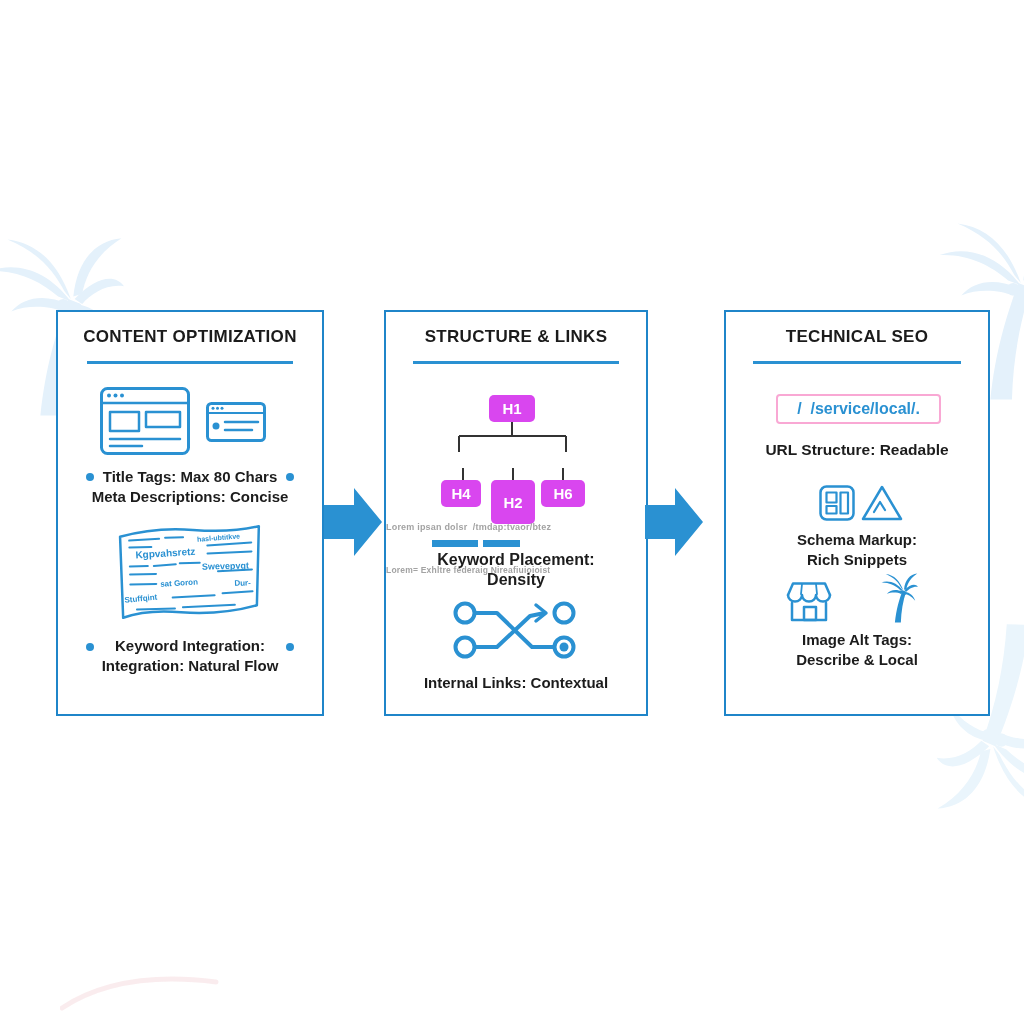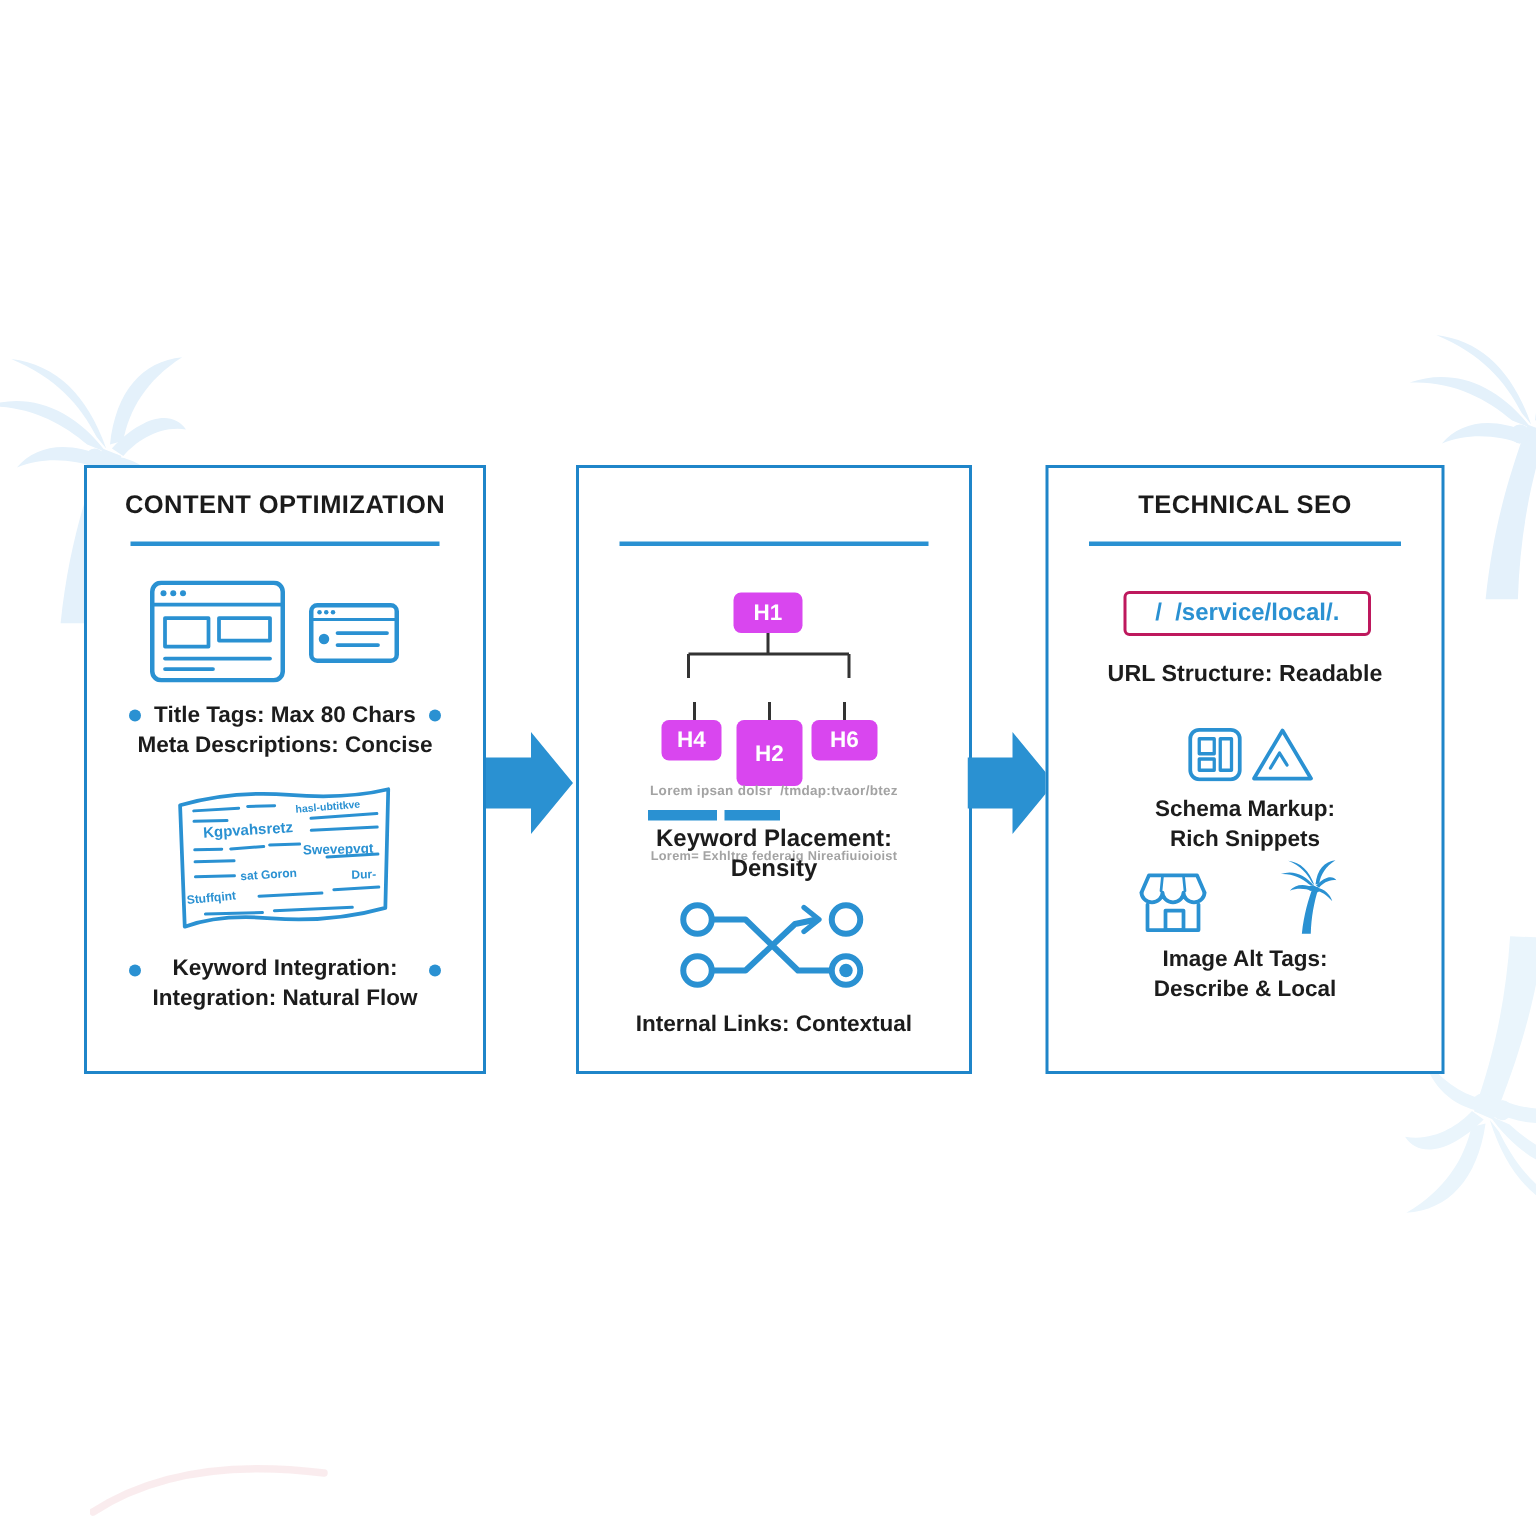--- a/index.html
+++ b/index.html
@@ -18,34 +18,34 @@
   }
   .title-underline{
     position:absolute;top:49px;left:50%;transform:translateX(-50%);
     width:206px;height:2.5px;background:#2a91d2;
   }
   .lbl{
     position:absolute;left:0;width:100%;text-align:center;
     font-size:15px;font-weight:bold;color:#1c1c1c;line-height:20px;
   }
   .muted{
-    position:absolute;left:0;width:100%;text-align:center;
+    position:absolute;left:0;width:100%;text-align:left;
     font-size:9px;font-weight:bold;color:#a3a3a3;letter-spacing:.2px;
   }
   .dot{position:absolute;width:8px;height:8px;border-radius:50%;background:#2a91d2;}
   .hbox{
     position:absolute;background:#d946ef;color:#fff;font-weight:bold;
     font-size:15px;display:flex;align-items:center;justify-content:center;
     border-radius:5px;
   }
   .bar{position:absolute;height:7px;background:#2a91d2;}
   .pre{white-space:pre;}
   .url-box{
     position:absolute;left:50px;top:82px;width:165px;height:30px;
-    border:2px solid #be185d;border-radius:4px;box-sizing:border-box;
+    border:2px solid #f9a8d4;border-radius:4px;box-sizing:border-box;
     display:flex;align-items:center;justify-content:center;
     color:#2a91d2;font-weight:bold;font-size:16px;
   }
   svg{display:block;}
   .stroke-ic{stroke:#2a91d2;fill:none;stroke-linecap:round;stroke-linejoin:round;}
 </style>
 </head>
 <body>
 
 <div id="stage">
@@ -144,20 +144,21 @@
     <span class="dot" style="right:28px;top:331px"></span>
     <div class="lbl" style="top:324px">Keyword Integration:</div>
     <div class="lbl" style="top:344px">Integration: Natural Flow</div>
   </div>
 
   <svg viewBox="0 0 58 68" style="position:absolute;left:324px;top:488px;width:58px;height:68px">
     <polygon points="0,17 30,17 30,0 58,34 30,68 30,51 0,51" fill="#2a91d2"></polygon>
   </svg>
 
   <div class="panel" style="left:384px;width:264px">
+    <div class="panel-title">STRUCTURE &amp; LINKS</div>
     <div class="title-underline"></div>
 
     <div class="hbox" style="left:103px;top:83px;width:46px;height:27px">H1</div>
 
     <svg viewBox="0 0 150 32" style="position:absolute;left:53px;top:110px;width:150px;height:32px">
       <g stroke="#333333" stroke-width="2" fill="none">
         <line x1="73" y1="0" x2="73" y2="14"></line>
         <line x1="20" y1="14" x2="127" y2="14"></line>
         <line x1="20" y1="14" x2="20" y2="30"></line>
         <line x1="127" y1="14" x2="127" y2="30"></line>
@@ -198,21 +199,21 @@
       <polyline points="84,7 94,15 84,23" stroke-width="3.5" fill="none" stroke="#2a91d2"></polyline>
     </svg>
 
     <div class="lbl" style="top:361px">Internal Links: Contextual</div>
   </div>
 
   <svg viewBox="0 0 58 68" style="position:absolute;left:645px;top:488px;width:58px;height:68px">
     <polygon points="0,17 30,17 30,0 58,34 30,68 30,51 0,51" fill="#2a91d2"></polygon>
   </svg>
 
-  <div class="panel" style="left:697px;width:266px">
+  <div class="panel" style="left:724px;width:266px">
     <div class="panel-title">TECHNICAL SEO</div>
     <div class="title-underline" style="width:208px"></div>
 
     <div class="url-box pre">/  /service/local/.</div>
     <div class="lbl" style="top:128px;font-size:15.5px">URL Structure: Readable</div>
 
     <svg class="stroke-ic" viewBox="0 0 36 36" style="position:absolute;left:93px;top:173px;width:36px;height:36px">
       <rect x="1.5" y="1.5" width="33" height="33" rx="6" stroke-width="2.5"></rect>
       <rect x="7.5" y="7.5" width="10" height="10" stroke-width="2.2"></rect>
       <rect x="21.5" y="7.5" width="7.5" height="21" stroke-width="2.2"></rect>

